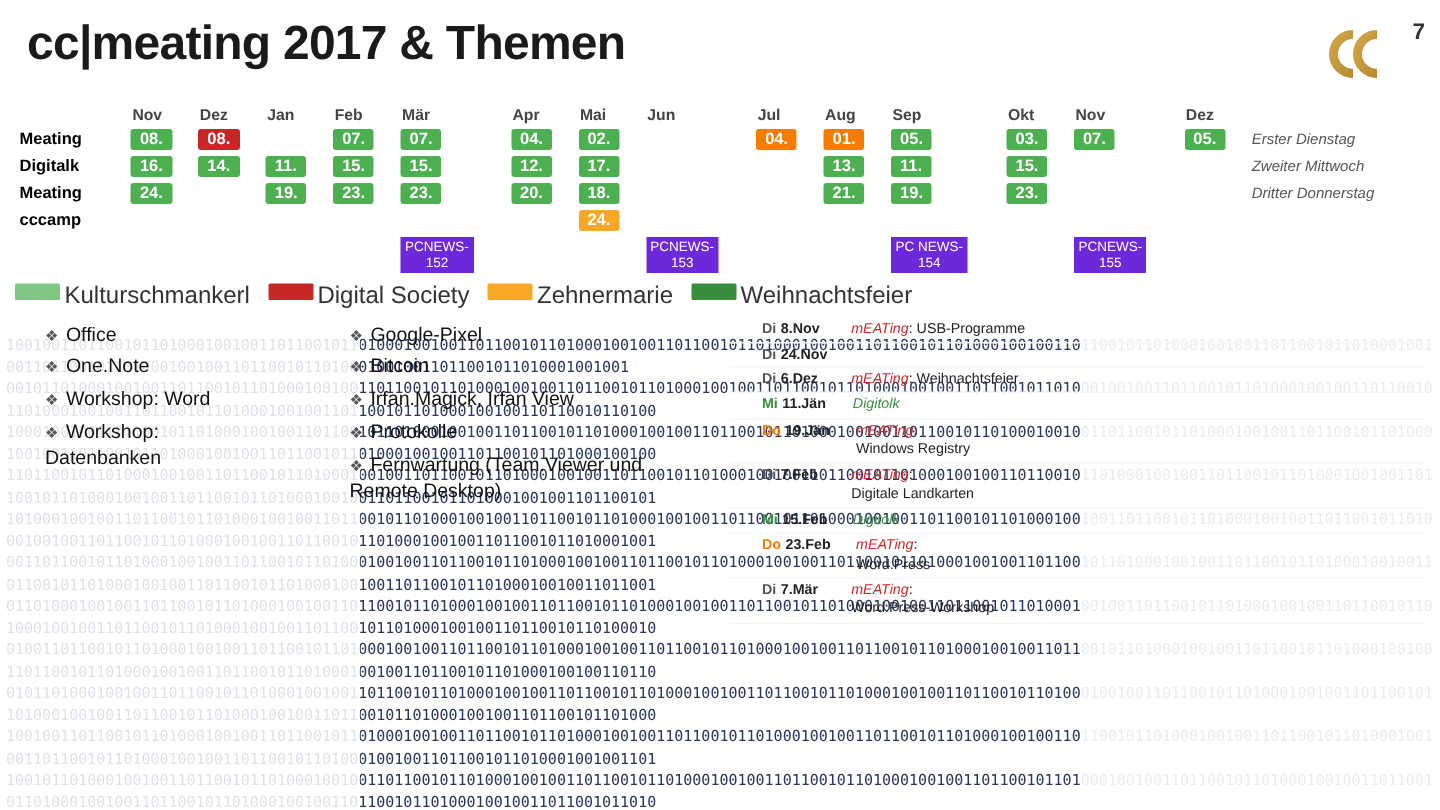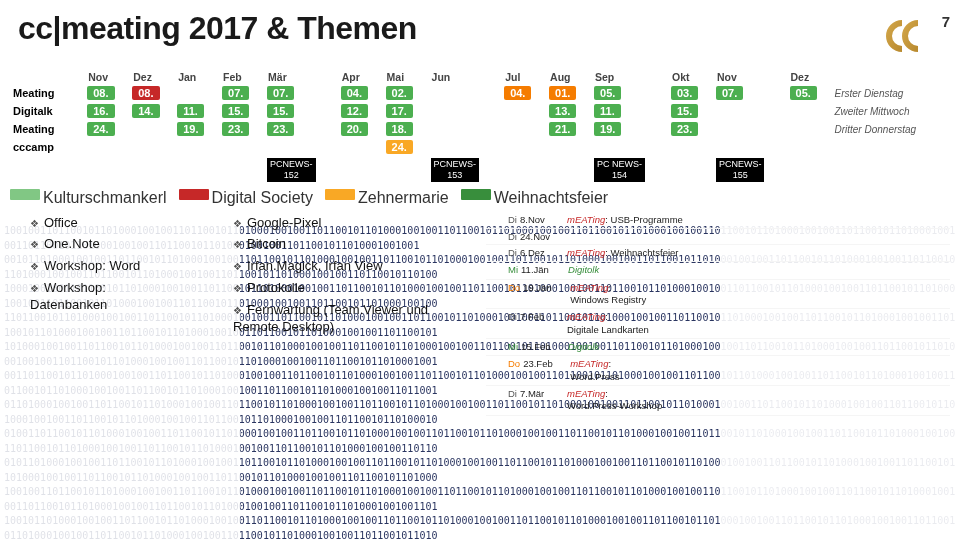--- a/index.html
+++ b/index.html
@@ -98,21 +98,21 @@
       min-width: 26px;
       text-align: left;
     }
 
     .g { background: #4CAF50; color: #fff; }
     .o { background: #F57C00; color: #fff; }
     .y { background: #F9A825; color: #fff; }
     .r { background: #C62828; color: #fff; }
 
     .pcn {
-      background: #000000;
+      background: #6d28d9;
       color: white;
       font-size: 9px;
       padding: 1px 3px;
       line-height: 1.2;
       display: inline-block;
       text-align: center;
     }
 
     
     .bottom-area {
@@ -176,32 +176,32 @@
     .ev {
       display: flex;
       gap: 3px;
       padding: 2px 0;
       border-bottom: 1px solid #f5f5f5;
       align-items: flex-start;
     }
 
     .ev-dow {
       font-size: 9.5px;
-      font-weight: normal;
+      font-weight: bold;
       min-width: 16px;
       color: #555;
       padding-left: 22px;
     }
     .ev-dow.di-color { color: #555; }
     .ev-dow.mi-color { color: #388E3C; }
     .ev-dow.do-color { color: #F57C00; }
 
     .ev-date {
       font-size: 9.5px;
-      font-weight: normal;
+      font-weight: bold;
       color: #222;
       min-width: 44px;
     }
 
     .ev-text {
       font-size: 9.5px;
       color: #222;
       line-height: 1.3;
     }
 

